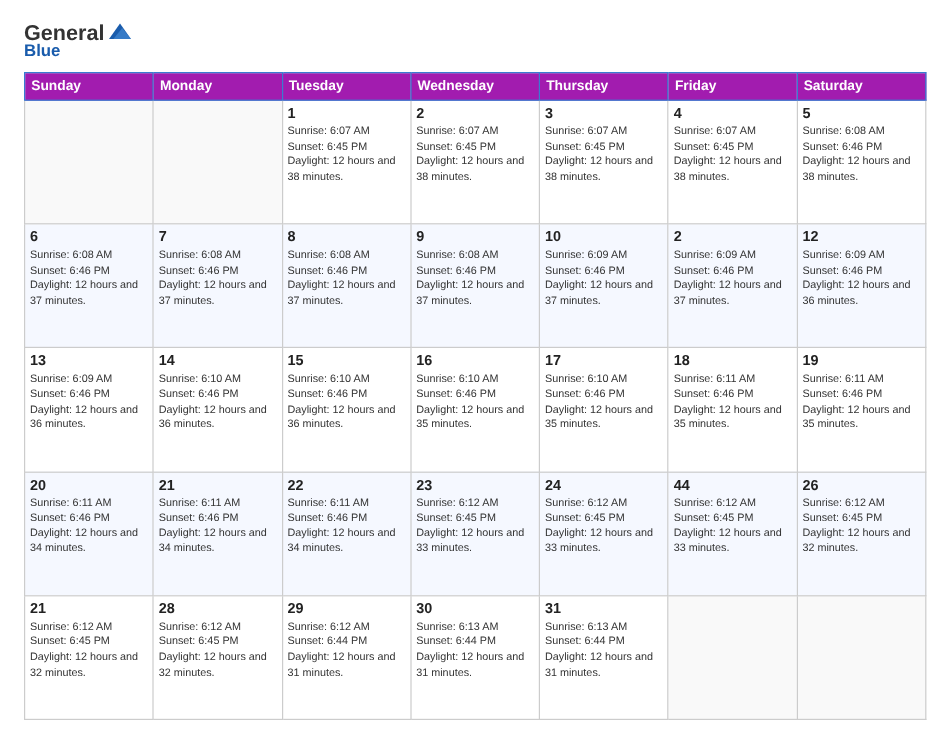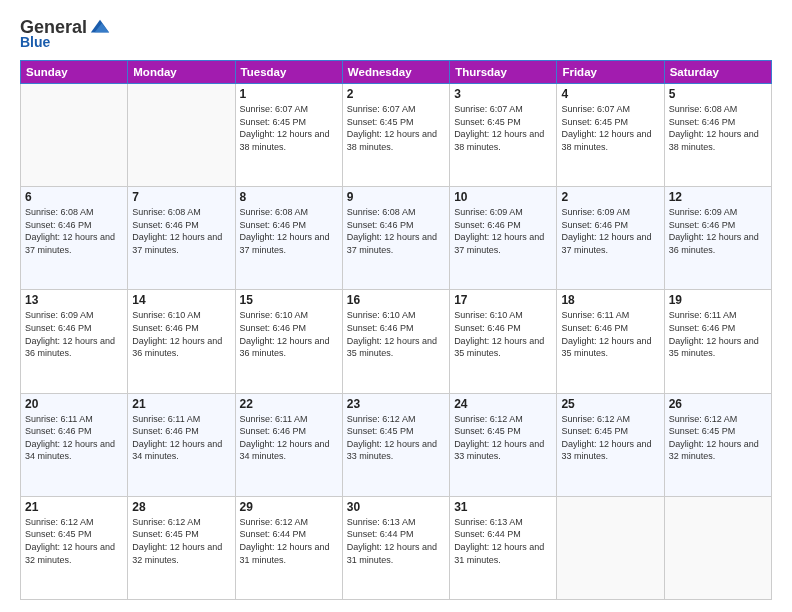--- a/index.html
+++ b/index.html
@@ -233,21 +233,21 @@
           </td>
           <td>
             <span class="day-num">23</span>
             <div class="day-info">Sunrise: 6:12 AM<br>Sunset: 6:45 PM<br>Daylight: 12 hours and 33 minutes.</div>
           </td>
           <td>
             <span class="day-num">24</span>
             <div class="day-info">Sunrise: 6:12 AM<br>Sunset: 6:45 PM<br>Daylight: 12 hours and 33 minutes.</div>
           </td>
           <td>
-            <span class="day-num">25</span>
+            <span class="day-num">44</span>
             <div class="day-info">Sunrise: 6:12 AM<br>Sunset: 6:45 PM<br>Daylight: 12 hours and 33 minutes.</div>
           </td>
           <td>
             <span class="day-num">26</span>
             <div class="day-info">Sunrise: 6:12 AM<br>Sunset: 6:45 PM<br>Daylight: 12 hours and 32 minutes.</div>
           </td>
         </tr>
         <tr>
           <td>
             <span class="day-num">21</span>

